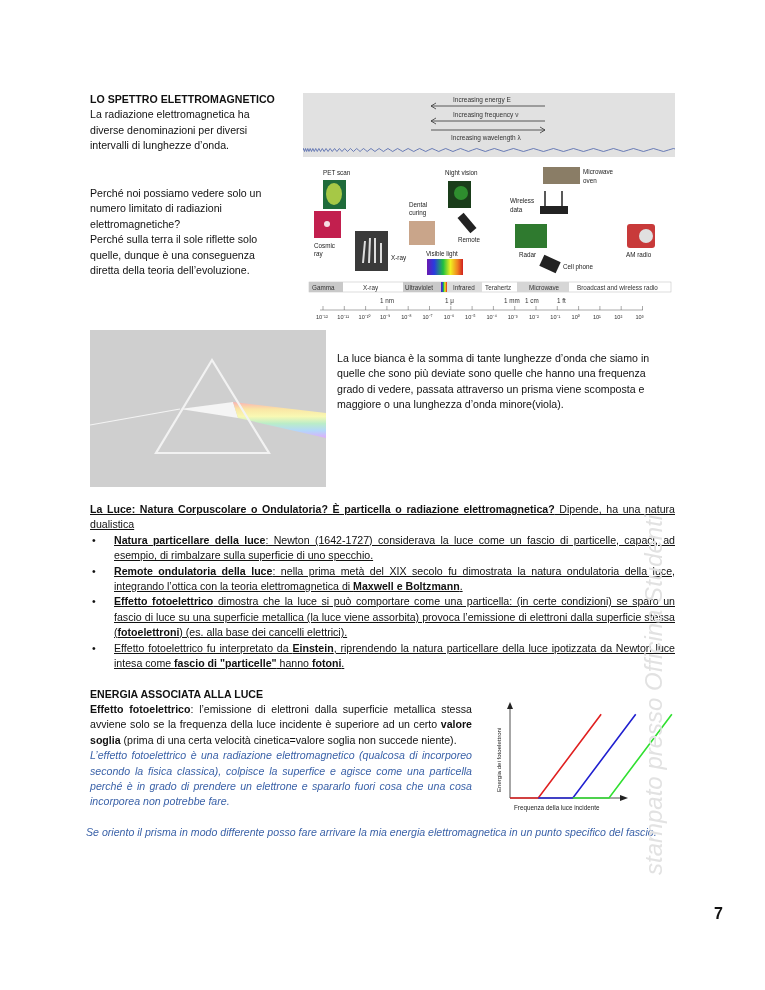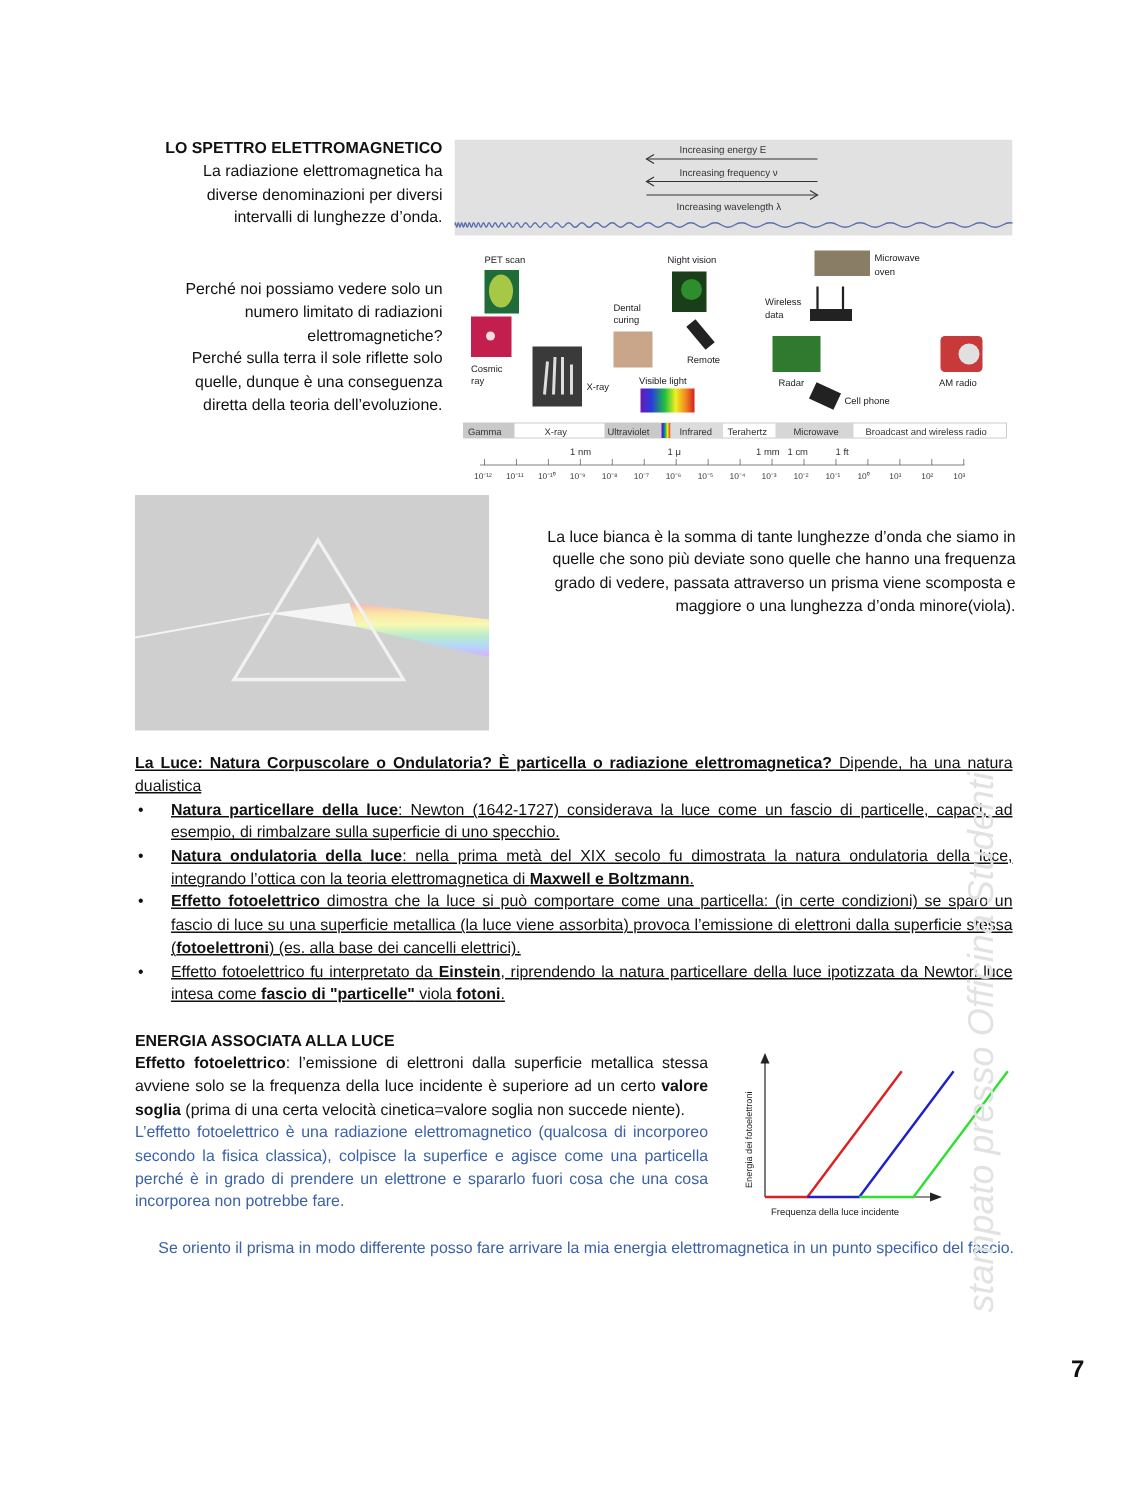--- a/index.html
+++ b/index.html
@@ -1,21 +1,21 @@
 <!DOCTYPE html>
 <html><head>
 <meta charset="utf-8">
 <style>
   html, body { margin: 0; padding: 0; background: #ffffff; }
   body { width: 765px; height: 990px; position: relative; overflow: hidden;
          font-family: "Liberation Sans", "DejaVu Sans", sans-serif; color: #111; }
   .abs { position: absolute; }
-  .txt { font-size: 10.6px; line-height: 15.4px; text-align: right; }
+  .txt { font-size: 10.6px; line-height: 15.4px; }
   .b { font-weight: bold; }
-  .blue { color: #3b62a8; }
+  .blue { color: #3b62a8; font-style: italic; }
   .just { text-align: justify; }
 
   
   #spectrum { left: 303px; top: 93px; width: 372px; height: 230px; }
   #spectrum svg text { font-family: "Liberation Sans", sans-serif; }
 
   
   #prism { left: 90px; top: 330px; width: 236px; height: 157px; background: #cfcfcf; }
 
   
@@ -188,23 +188,23 @@
   <div>La luce bianca è la somma di tante lunghezze d’onda che siamo in</div>
   <div>quelle che sono più deviate sono quelle che hanno una frequenza</div>
   <div>grado di vedere, passata attraverso un prisma viene scomposta e</div>
   <div>maggiore o una lunghezza d’onda minore(viola).</div>
 </div>
 
 <div class="abs txt just" style="left:90px; top:502px; width:585px;text-decoration:underline;">
   <div><span class="b">La Luce: Natura Corpuscolare o Ondulatoria? È particella o radiazione elettromagnetica?</span><span> Dipende, ha una natura dualistica</span></div>
   <ul class="bullets">
     <li><span class="dot">•</span><span class="b">Natura particellare della luce</span><span>: Newton (1642-1727) considerava la luce come un fascio di particelle, capaci, ad esempio, di rimbalzare sulla superficie di uno specchio.</span></li>
-    <li><span class="dot">•</span><span class="b">Natura ondulatoria della luce</span><span>: nella prima metà del XIX secolo fu dimostrata la natura ondulatoria della luce, integrando l’ottica con la teoria elettromagnetica di </span><span class="b">Maxwell e Boltzmann</span><span>.</span></li>
+    <li><span class="dot">•</span><span class="b">Remote ondulatoria della luce</span><span>: nella prima metà del XIX secolo fu dimostrata la natura ondulatoria della luce, integrando l’ottica con la teoria elettromagnetica di </span><span class="b">Maxwell e Boltzmann</span><span>.</span></li>
     <li><span class="dot">•</span><span class="b">Effetto fotoelettrico</span><span> dimostra che la luce si può comportare come una particella: (in certe condizioni) se sparo un fascio di luce su una superficie metallica (la luce viene assorbita) provoca l’emissione di elettroni dalla superficie stessa (</span><span class="b">fotoelettroni</span><span>) (es. alla base dei cancelli elettrici).</span></li>
-    <li><span class="dot">•</span><span>Effetto fotoelettrico fu interpretato da </span><span class="b">Einstein</span><span>, riprendendo la natura particellare della luce ipotizzata da Newton luce intesa come </span><span class="b">fascio di "particelle"</span><span> viola </span><span class="b">fotoni</span><span>.</span></li>
+    <li><span class="dot">•</span><span>Effetto fotoelettrico fu interpretato da </span><span class="b">Einstein</span><span>, riprendendo la natura particellare della luce ipotizzata da Newton luce intesa come </span><span class="b">fascio di "particelle"</span><span> hanno </span><span class="b">fotoni</span><span>.</span></li>
   </ul>
 </div>
 
 <div class="abs txt b" style="left:90px; top:687px;">ENERGIA ASSOCIATA ALLA LUCE</div>
 <div class="abs txt just" style="left:90px; top:702px; width:382px;">
   <span class="b">Effetto fotoelettrico</span><span>: l’emissione di elettroni dalla superficie metallica stessa avviene solo se la frequenza della luce incidente è superiore ad un certo </span><span class="b">valore soglia</span><span> (prima di una certa velocità cinetica=valore soglia non succede niente).</span>
   <div class="blue">L’effetto fotoelettrico è una radiazione elettromagnetico (qualcosa di incorporeo secondo la fisica classica), colpisce la superfice e agisce come una particella perché è in grado di prendere un elettrone e spararlo fuori cosa che una cosa incorporea non potrebbe fare.</div>
 </div>
 <div class="abs txt blue" style="left:86px; top:825px; width:590px;">Se oriento il prisma in modo differente posso fare arrivare la mia energia elettromagnetica in un punto specifico del fascio.</div>
 

